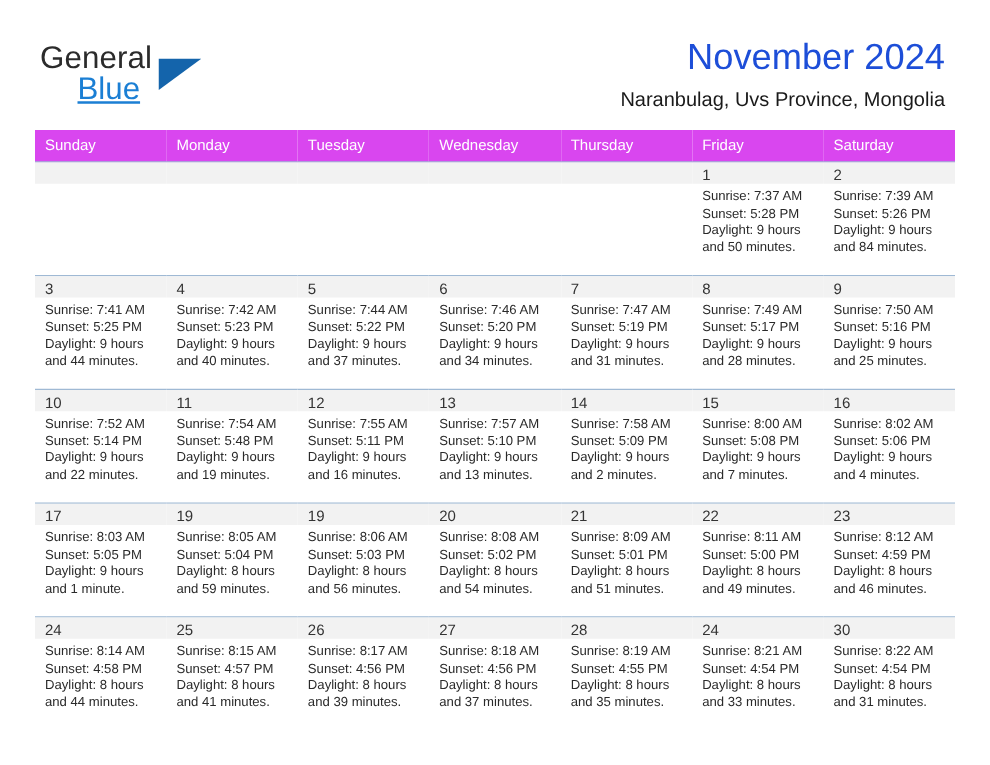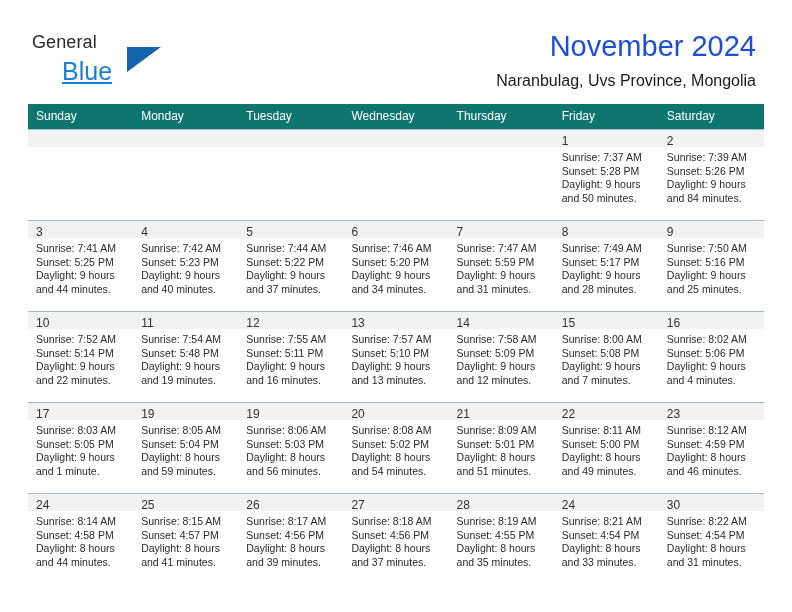--- a/index.html
+++ b/index.html
@@ -33,21 +33,21 @@
     position: absolute;
     left: 32px;
     top: 32px;
     width: 220px;
     height: 56px;
   }
   .brand-general {
     position: absolute;
     left: 0;
     top: 0;
-    font-size: 18px;
+    font-size: 25px;
     letter-spacing: 0.1px;
     color: #2b2b2b;
     font-family: "Liberation Sans", sans-serif;
   }
   .brand-blue {
     position: absolute;
     left: 30px;
     top: 25px;
     font-size: 25px;
     color: #1b7fd4;
@@ -89,21 +89,21 @@
   
   .calendar {
     position: absolute;
     left: 28px;
     top: 104px;
     width: 736px;
     border-collapse: collapse;
     table-layout: fixed;
   }
   .calendar th {
-    background: #0f766e;
+    background: #d946ef;
     color: #ffffff;
     font-size: 12px;
     font-weight: normal;
     text-align: left;
     padding: 5px 0 6px 8px;
     height: 20px;
     box-sizing: border-box;
     border: none;
   }
   .calendar td {
@@ -274,21 +274,21 @@
                 <div class="cell-line">Daylight: 9 hours</div>
                 <div class="cell-line">and 34 minutes.</div>
               </div>
             </div>
           </td>
           <td>
             <div class="cell-inner">
               <div class="daynum-band"><span class="daynum">7</span></div>
               <div class="cell-body">
                 <div class="cell-line">Sunrise: 7:47 AM</div>
-                <div class="cell-line">Sunset: 5:59 PM</div>
+                <div class="cell-line">Sunset: 5:19 PM</div>
                 <div class="cell-line">Daylight: 9 hours</div>
                 <div class="cell-line">and 31 minutes.</div>
               </div>
             </div>
           </td>
           <td>
             <div class="cell-inner">
               <div class="daynum-band"><span class="daynum">8</span></div>
               <div class="cell-body">
                 <div class="cell-line">Sunrise: 7:49 AM</div>
@@ -355,21 +355,21 @@
               </div>
             </div>
           </td>
           <td>
             <div class="cell-inner">
               <div class="daynum-band"><span class="daynum">14</span></div>
               <div class="cell-body">
                 <div class="cell-line">Sunrise: 7:58 AM</div>
                 <div class="cell-line">Sunset: 5:09 PM</div>
                 <div class="cell-line">Daylight: 9 hours</div>
-                <div class="cell-line">and 12 minutes.</div>
+                <div class="cell-line">and 2 minutes.</div>
               </div>
             </div>
           </td>
           <td>
             <div class="cell-inner">
               <div class="daynum-band"><span class="daynum">15</span></div>
               <div class="cell-body">
                 <div class="cell-line">Sunrise: 8:00 AM</div>
                 <div class="cell-line">Sunset: 5:08 PM</div>
                 <div class="cell-line">Daylight: 9 hours</div>

